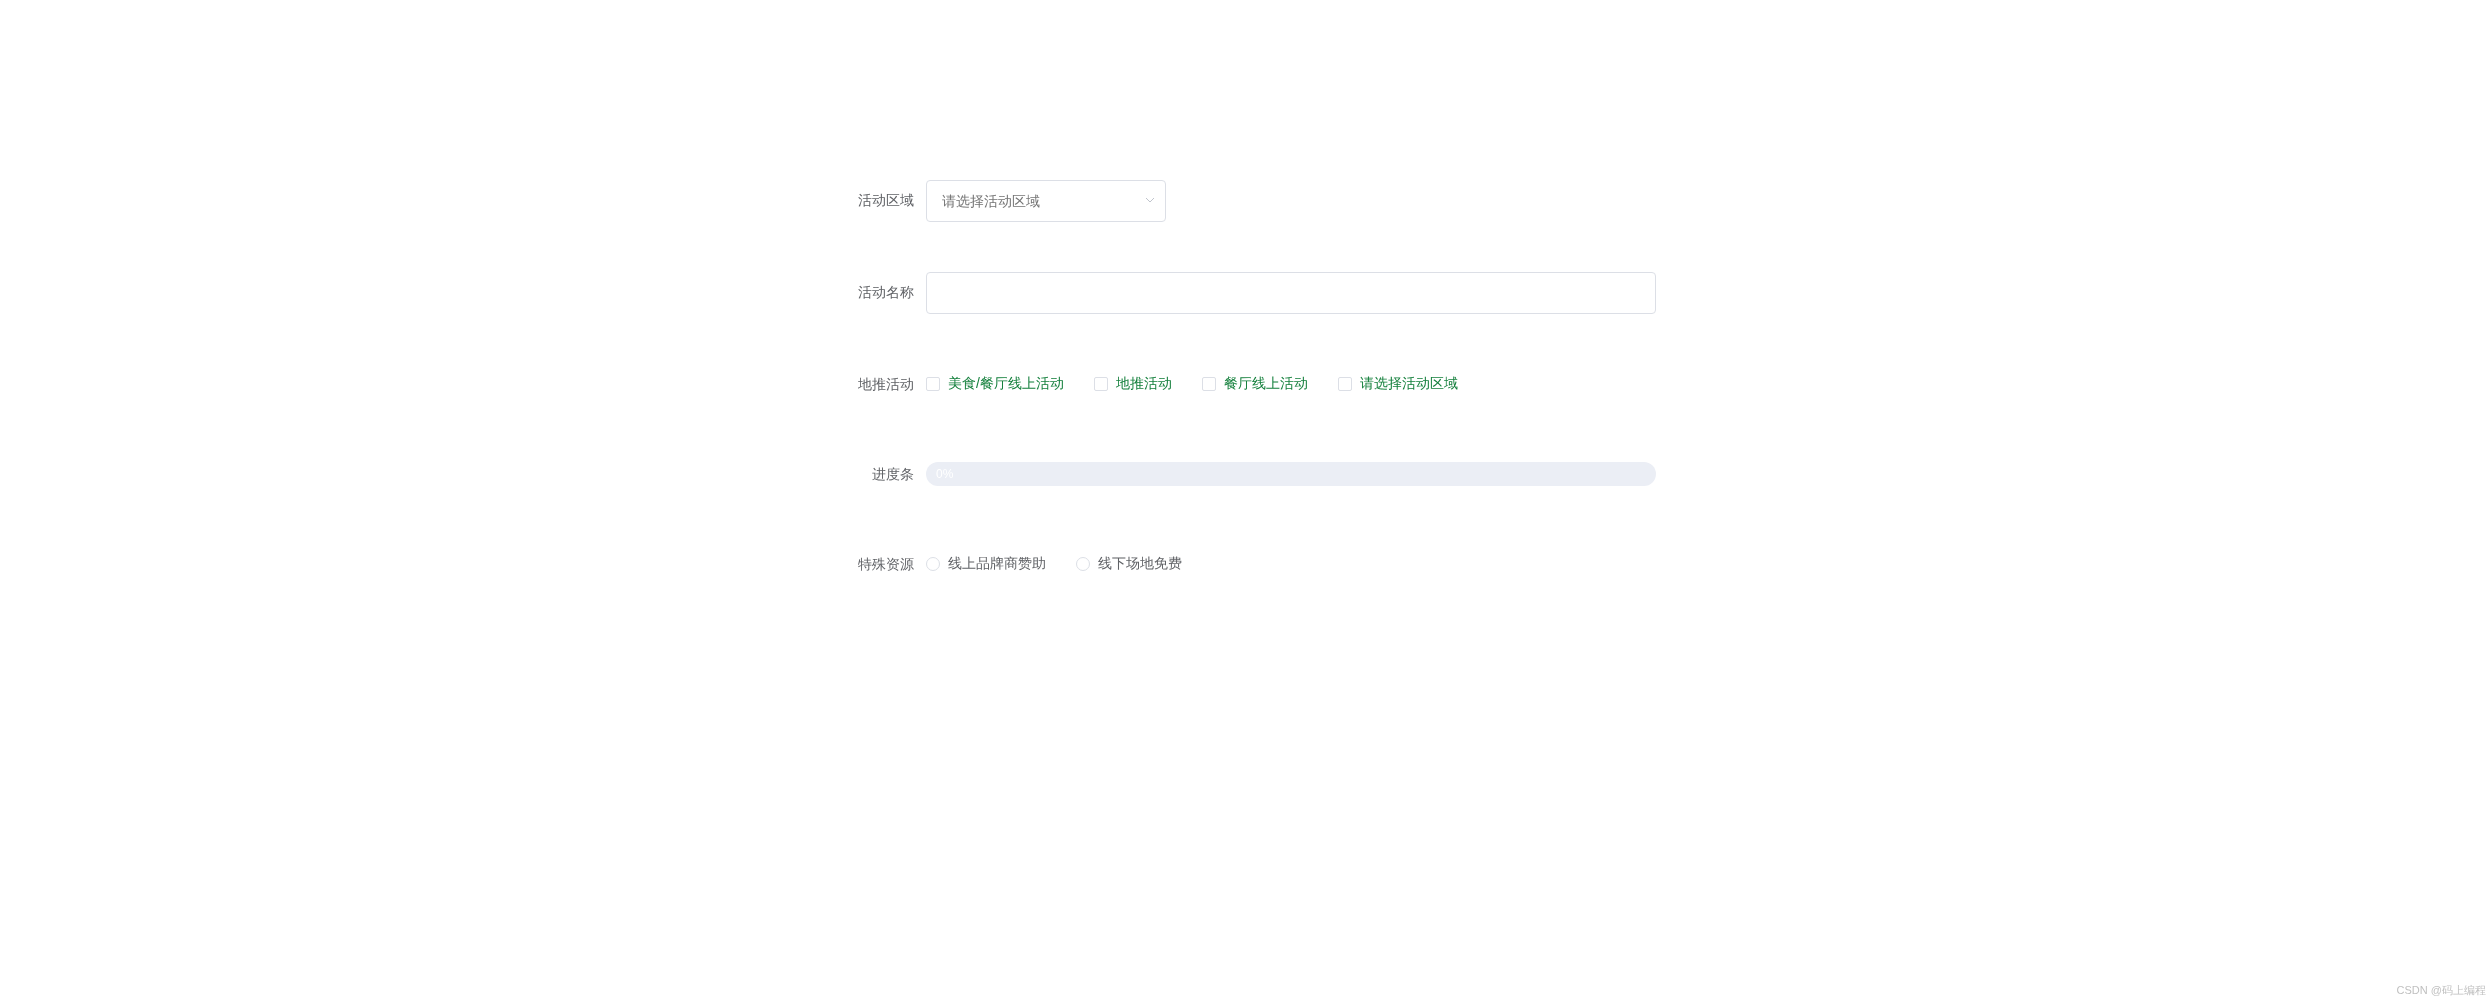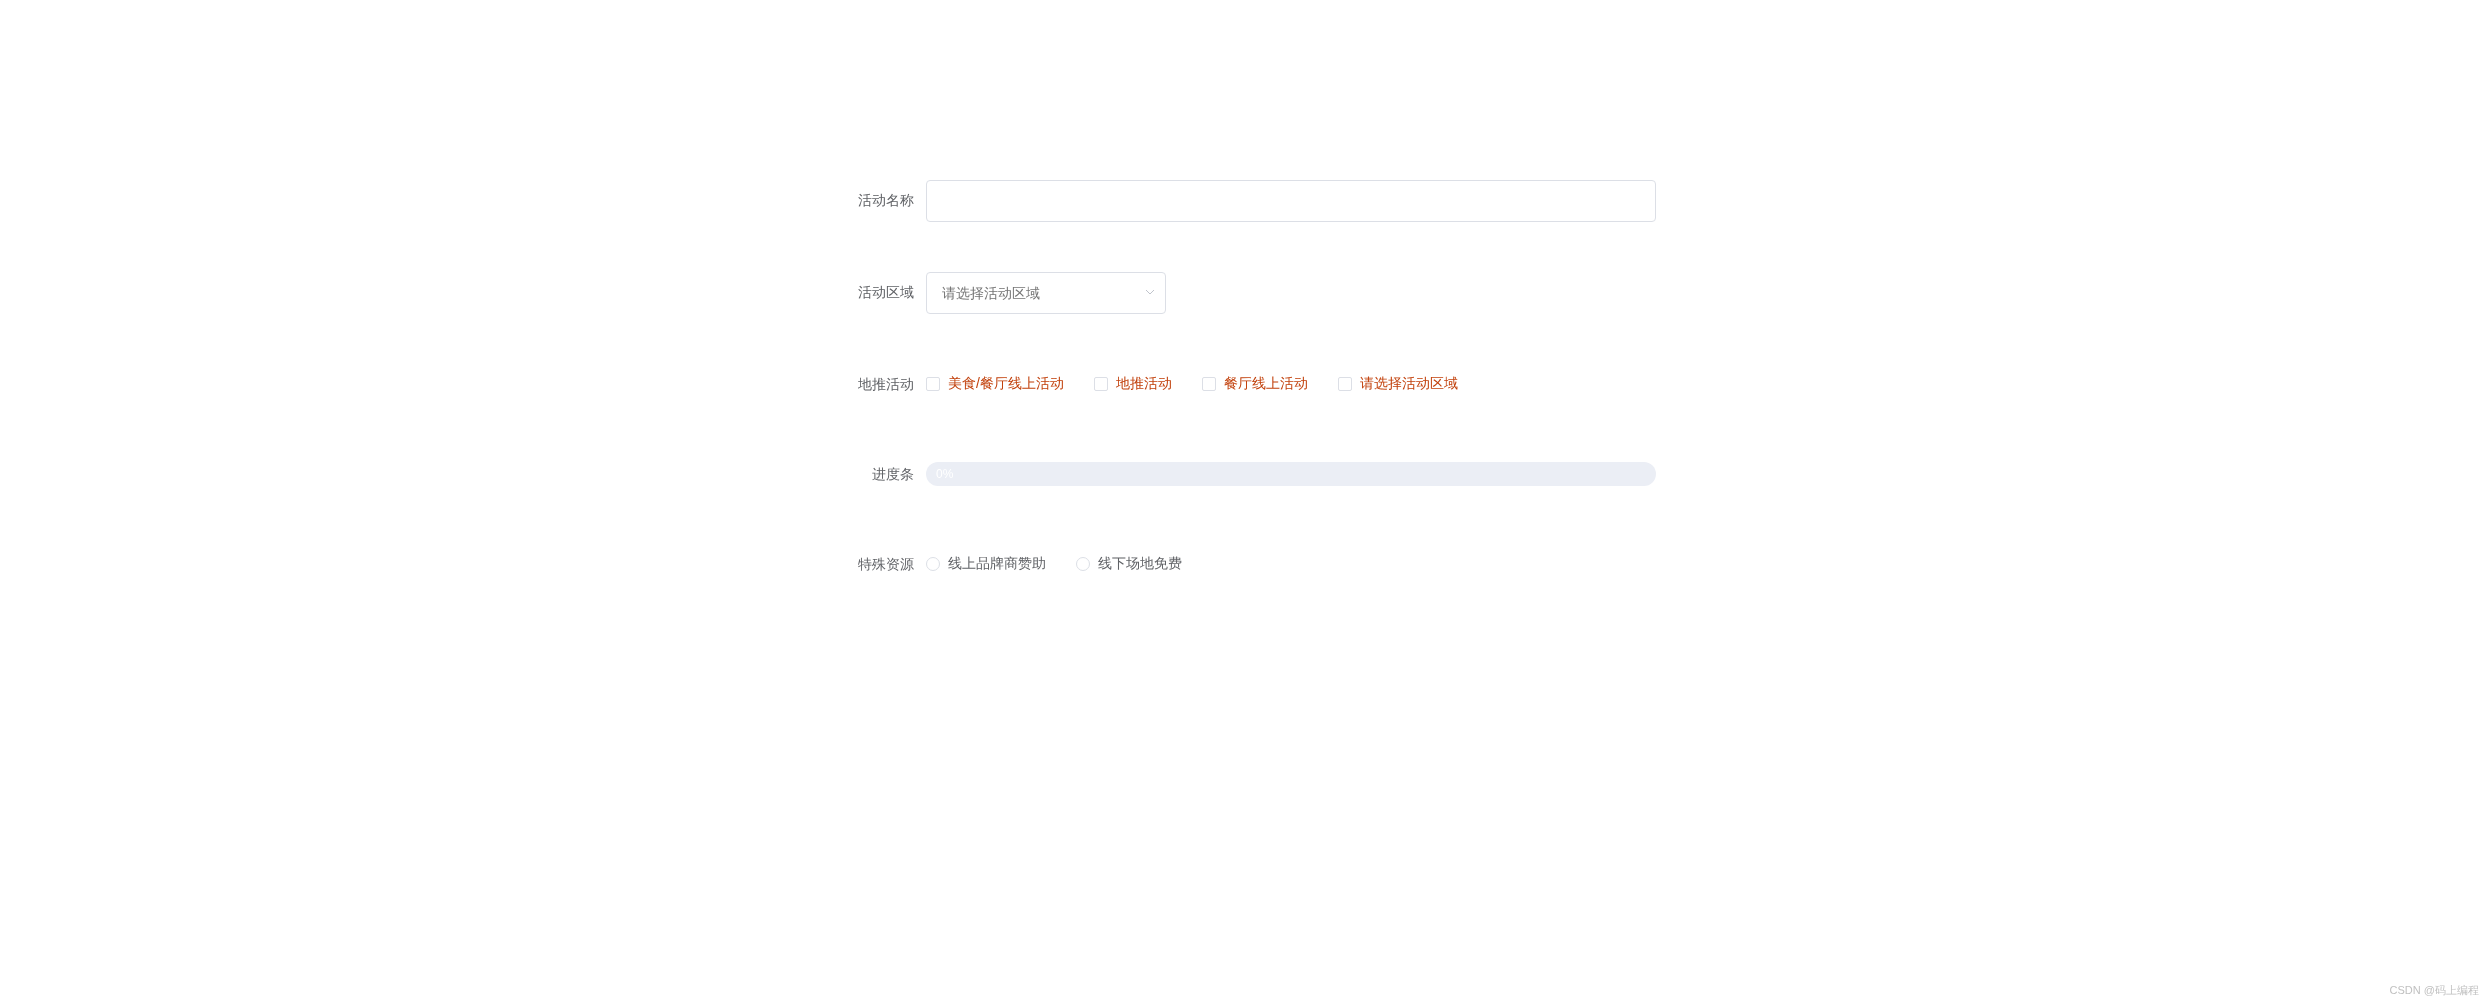--- a/index.html
+++ b/index.html
@@ -83,21 +83,21 @@
     }
     .checkbox-box {
       width: 14px;
       height: 14px;
       border: 1px solid #dcdfe6;
       border-radius: 2px;
       margin-right: 8px;
       background: #fff;
     }
     .checkbox-label {
-      color: #c2410c;
+      color: #15803d;
       font-size: 14px;
     }
     .radio-group {
       display: flex;
       gap: 30px;
       align-items: center;
     }
     .radio-item {
       display: flex;
       align-items: center;
@@ -137,58 +137,58 @@
       position: absolute;
       right: 30px;
       top: 555px;
       color: #ff0000;
       font-size: 22px;
       letter-spacing: 1px;
     }
     .watermark {
       position: fixed;
       bottom: 6px;
-      right: 13px;
+      right: 6px;
       color: #c0c0c0;
       font-size: 11px;
     }
     .page-wrapper {
       position: relative;
       width: 1558px;
       margin: 0 auto;
     }
   </style>
 </head>
 <body>
 
 <div class="page-wrapper">
   <div class="form-container">
-
-    <div class="form-item">
-      <label class="form-label">活动名称</label>
-      <div class="form-content">
-        <input type="text" class="input-text" value="" style="">
-      </div>
-    </div>
 
     <div class="form-item">
       <label class="form-label">活动区域</label>
       <div class="form-content">
         <div class="select-wrapper">
           <input type="text" class="select-input" readonly="" placeholder="请选择活动区域" style="">
           <span class="select-arrow">
             <svg width="12" height="12" viewBox="0 0 12 12">
                 <path d="M2 4 L6 8 L10 4" stroke="#c0c4cc" stroke-width="1" fill="none"></path>
               </svg>
           </span>
         </div>
       </div>
     </div>
 
     <div class="form-item">
+      <label class="form-label">活动名称</label>
+      <div class="form-content">
+        <input type="text" class="input-text" value="" style="">
+      </div>
+    </div>
+
+    <div class="form-item">
       <label class="form-label">地推活动</label>
       <div class="form-content">
         <div class="checkbox-group">
           <div class="checkbox-item">
             <span class="checkbox-box"></span>
             <span class="checkbox-label">美食/餐厅线上活动</span>
           </div>
           <div class="checkbox-item">
             <span class="checkbox-box"></span>
             <span class="checkbox-label">地推活动</span>

